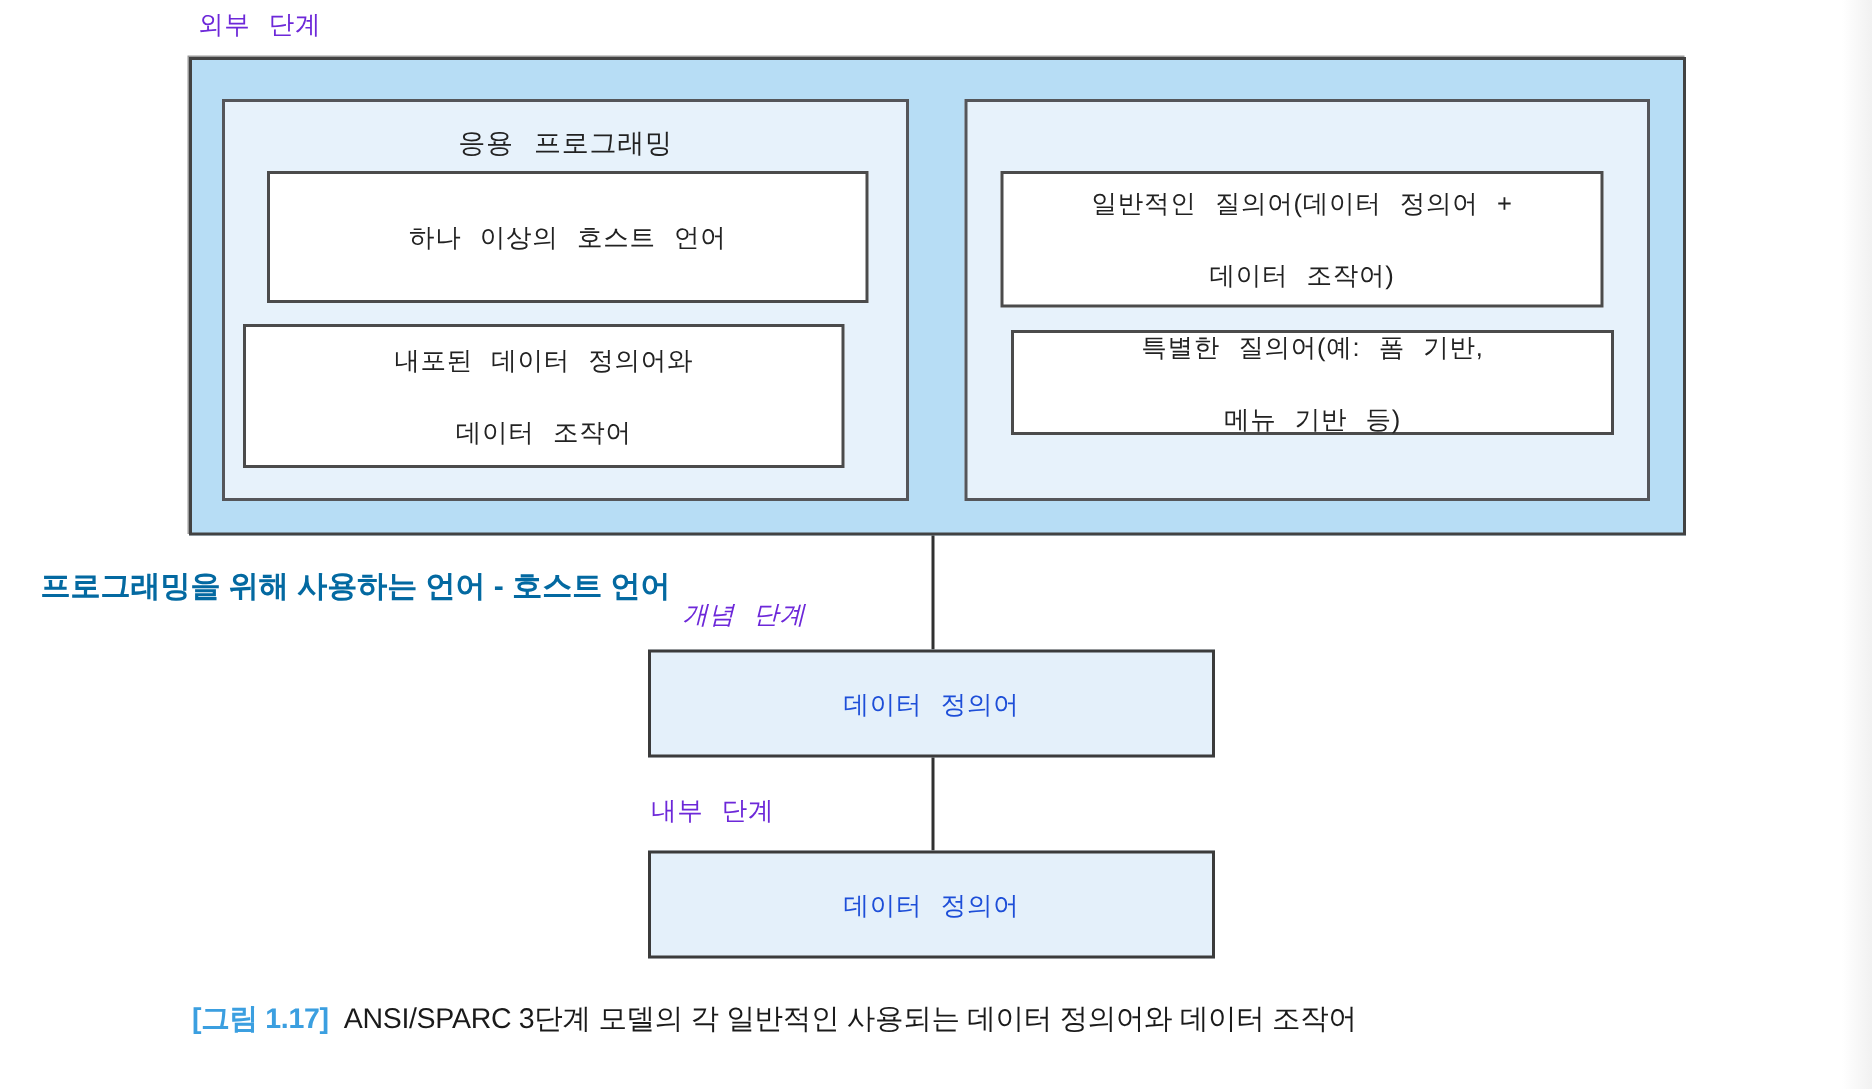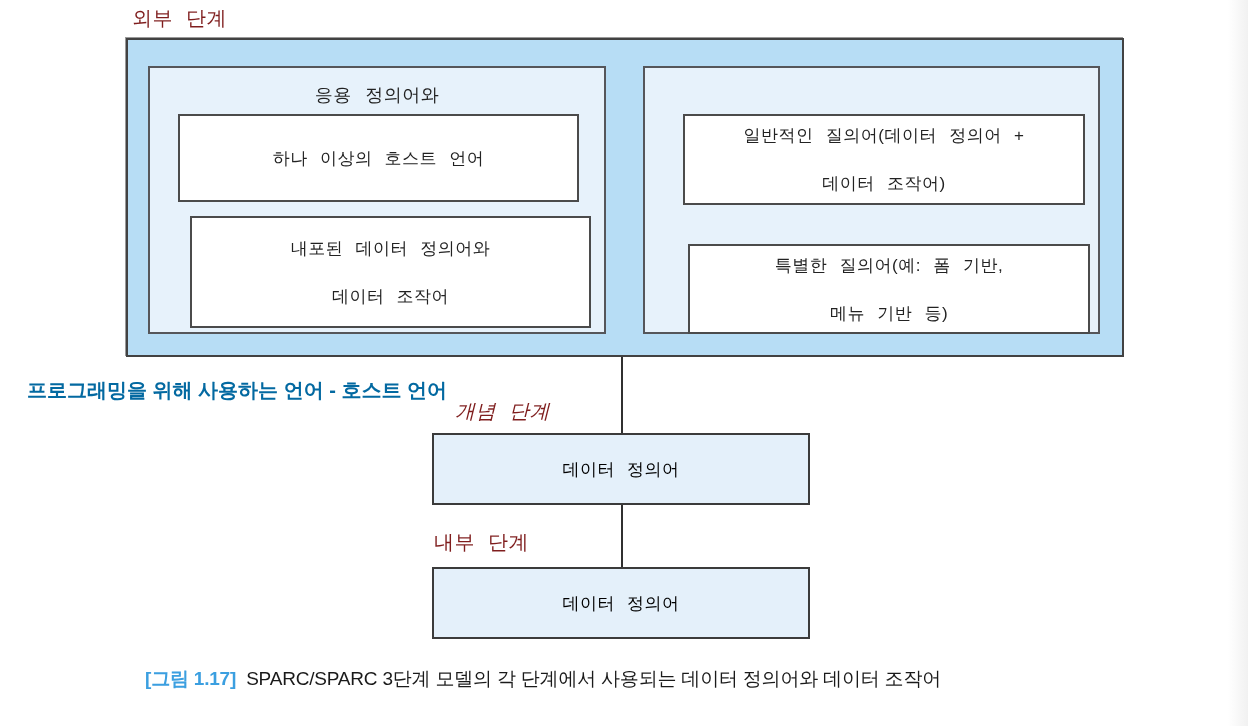--- a/index.html
+++ b/index.html
@@ -13,24 +13,24 @@
   }
   .abs { position: absolute; }
 
   
   .page-edge {
     right: 0; top: 0; width: 20px; height: 726px;
     background: linear-gradient(to right, #ffffff, #f1f1f1);
   }
 
   .level-label {
-    font-size: 20px;
+    font-size: 17px;
     letter-spacing: 0.5px;
     word-spacing: 7px;
-    color: #7f1d1d;
+    color: #6d28d9;
     white-space: nowrap;
   }
 
   .outer-box {
     left: 126px; top: 38px; width: 998px; height: 319px;
     background: #b7ddf5;
     border: 2px solid #424242;
     box-shadow: -1px -1px 0 #9a9a9a;
   }
 
@@ -61,23 +61,23 @@
     align-items: center;
     text-align: center;
     font-size: 17px;
     letter-spacing: 0.5px;
     word-spacing: 7px;
     line-height: 27px;
     color: #222;
     gap: 21px;
   }
   .lbox1 { left: 28px; top: 46px;  width: 401px; height: 88px; }
-  .lbox2 { left: 40px; top: 148px; width: 401px; height: 112px; }
-  .rbox1 { left: 38px; top: 46px;  width: 402px; height: 91px; }
-  .rbox2 { left: 43px; top: 152px; width: 402px; height: 90px; margin-top: 24px; }
+  .lbox2 { left: 12px; top: 148px; width: 401px; height: 96px; }
+  .rbox1 { left: 22px; top: 46px;  width: 402px; height: 91px; }
+  .rbox2 { left: 29px; top: 152px; width: 402px; height: 70px; }
 
   .annotation {
     left: 27px; top: 377px;
     font-size: 20px;
     font-weight: bold;
     color: #0369a1;
     white-space: nowrap;
   }
 
   .connector {
@@ -90,54 +90,53 @@
   .level-box {
     left: 432px; width: 378px; height: 72px;
     background: #e4f0fa;
     border: 2px solid #3b3b3b;
     display: flex;
     justify-content: center;
     align-items: center;
     font-size: 17px;
     letter-spacing: 0.5px;
     word-spacing: 7px;
-    color: #000000;
+    color: #1d4ed8;
   }
   .concept-box  { top: 433px; }
   .internal-box { top: 567px; }
 
   .label-external { left: 132px; top: 5px; }
   .label-concept  { left: 455px; top: 398px; font-style: italic; }
   .label-internal { left: 434px; top: 529px; }
 
   .caption {
     left: 128px; top: 666px;
     font-size: 19px;
     letter-spacing: -0.2px;
     white-space: nowrap;
     color: #1a1a1a;
   }
   .caption-tag {
     color: #3b9fe0;
     font-weight: bold;
     margin-right: 10px;
-    margin-left: 17px;
   }
 </style>
 </head>
 <body>
 
 <div class="abs page-edge"></div>
 
 <div class="abs level-label label-external">외부 단계</div>
 
 <div class="abs outer-box"></div>
 
 <div class="abs panel panel-left">
-  <div class="panel-title">응용 정의어와</div>
+  <div class="panel-title">응용 프로그래밍</div>
   <div class="white-box lbox1">
     <div>하나 이상의 호스트 언어</div>
   </div>
   <div class="white-box lbox2">
     <div>내포된 데이터 정의어와</div>
     <div>데이터 조작어</div>
   </div>
 </div>
 
 <div class="abs panel panel-right">
@@ -161,14 +160,14 @@
 </div>
 
 <div class="abs connector conn-2"></div>
 
 <div class="abs level-label label-internal">내부 단계</div>
 <div class="abs level-box internal-box">
   <div>데이터 정의어</div>
 </div>
 
 <div class="abs caption">
-  <span class="caption-tag">[그림 1.17]</span><span>SPARC/SPARC 3단계 모델의 각 단계에서 사용되는 데이터 정의어와 데이터 조작어</span>
+  <span class="caption-tag">[그림 1.17]</span><span>ANSI/SPARC 3단계 모델의 각 일반적인 사용되는 데이터 정의어와 데이터 조작어</span>
 </div>
 
 </body></html>

